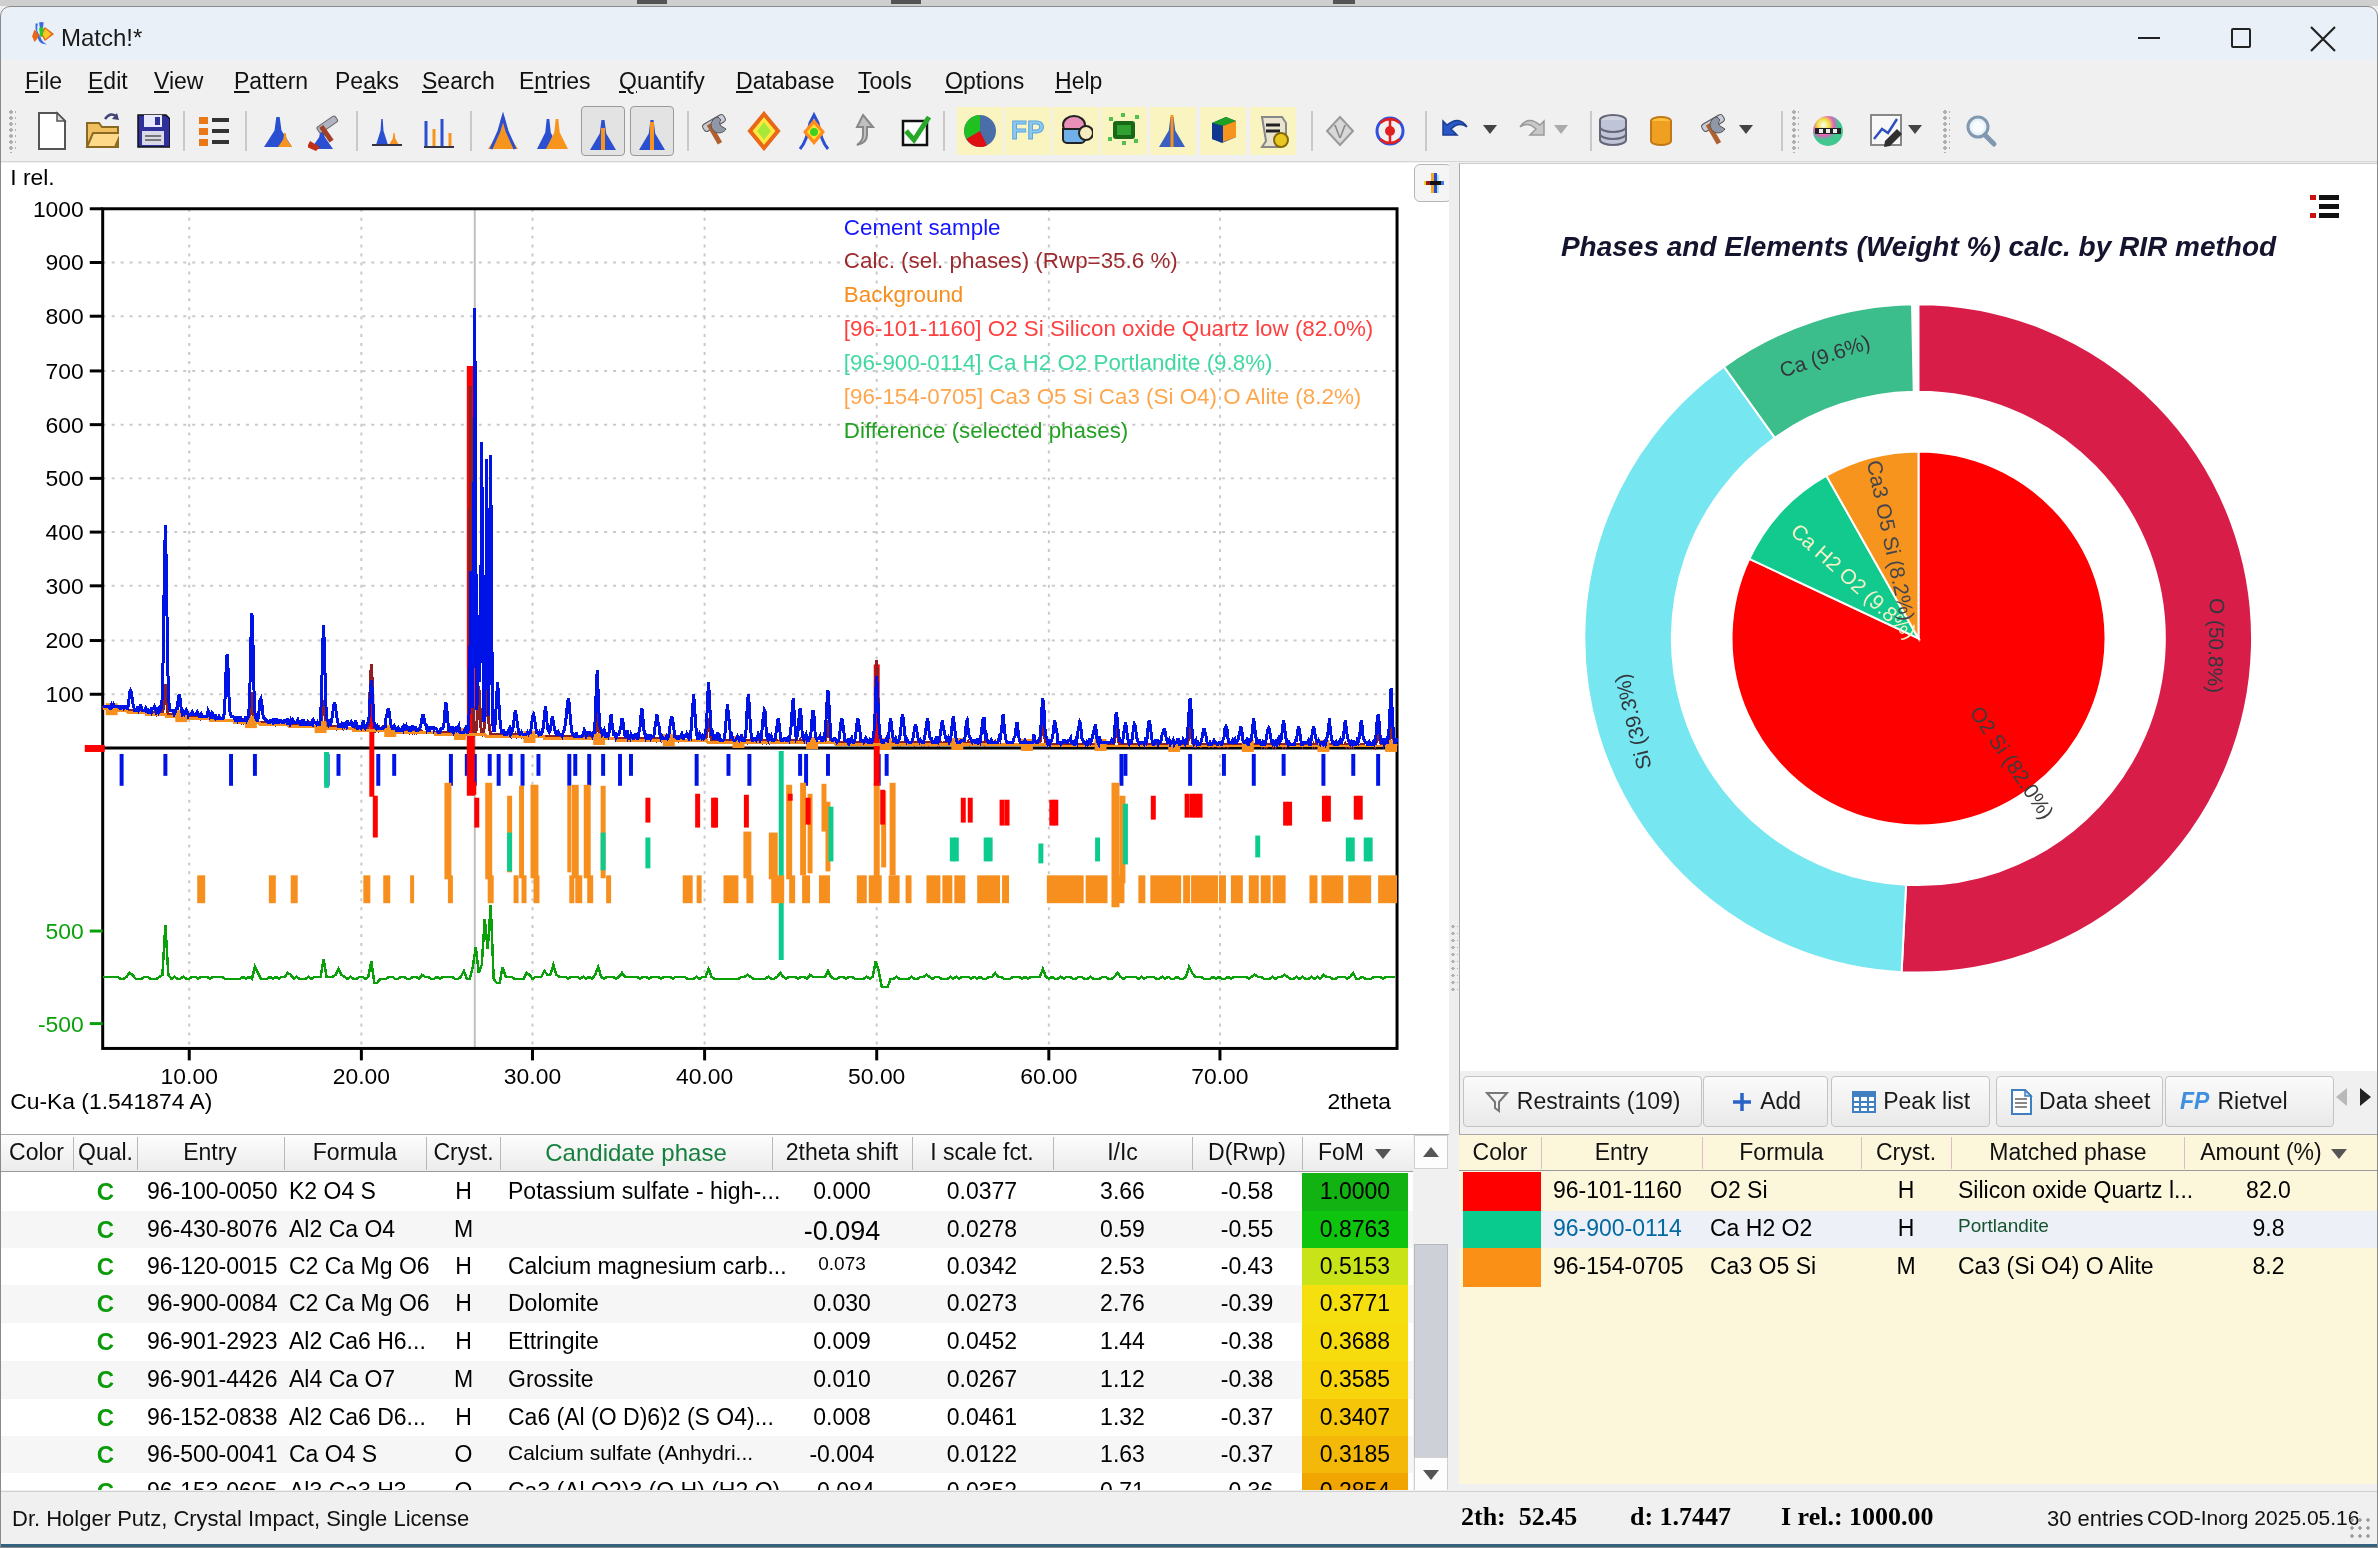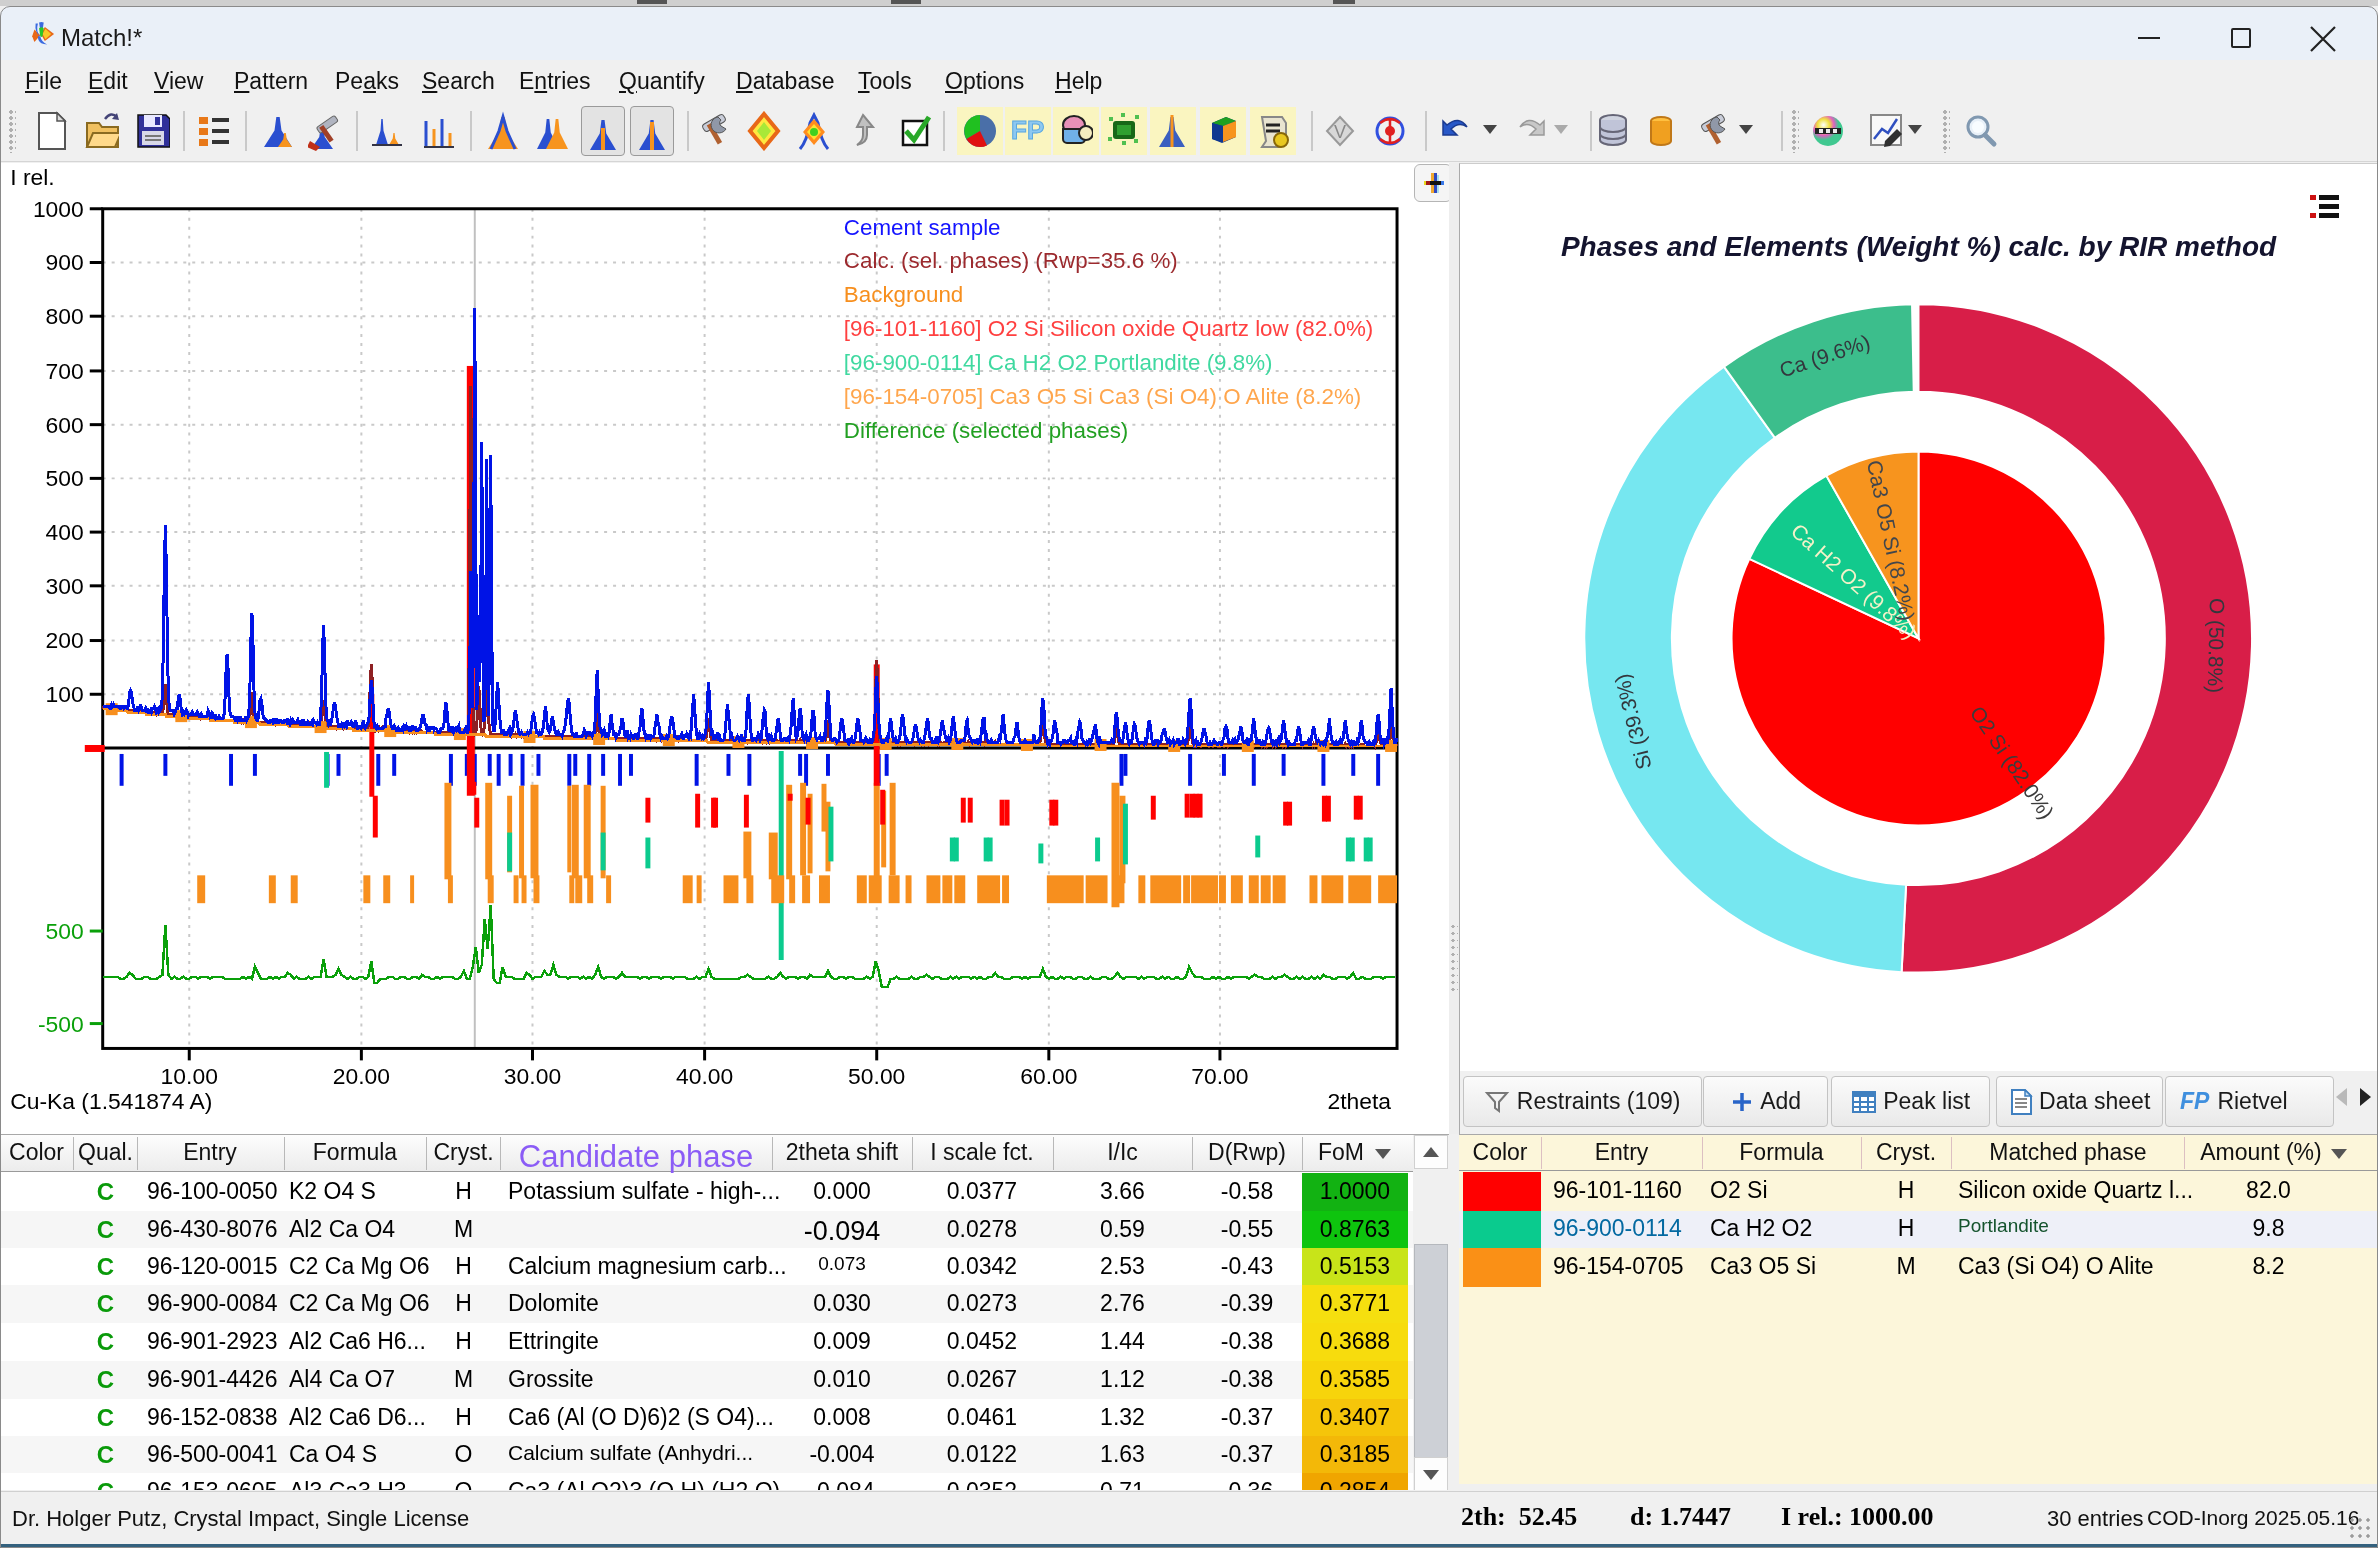--- a/index.html
+++ b/index.html
@@ -559,21 +559,21 @@
     <div style="position:absolute;left:0;top:0;width:1413px;height:37px;background:linear-gradient(#fdfdfd,#ececec);border-bottom:1px solid #9a9a9a"></div>
     <div style="position:absolute;left:0px;top:4px;width:73px;text-align:center;font-size:23px;color:#111">Color</div>
     <div style="position:absolute;left:73px;top:4px;width:65px;text-align:center;font-size:23px;color:#111">Qual.</div>
     <div style="position:absolute;left:73px;top:2px;width:1px;height:33px;background:#b8b8b8"></div>
     <div style="position:absolute;left:137px;top:4px;width:146px;text-align:center;font-size:23px;color:#111">Entry</div>
     <div style="position:absolute;left:137px;top:2px;width:1px;height:33px;background:#b8b8b8"></div>
     <div style="position:absolute;left:284px;top:4px;width:142px;text-align:center;font-size:23px;color:#111">Formula</div>
     <div style="position:absolute;left:284px;top:2px;width:1px;height:33px;background:#b8b8b8"></div>
     <div style="position:absolute;left:426px;top:4px;width:75px;text-align:center;font-size:23px;color:#111">Cryst.</div>
     <div style="position:absolute;left:426px;top:2px;width:1px;height:33px;background:#b8b8b8"></div>
-    <div style="position:absolute;left:500px;top:4px;width:272px;text-align:center;font-size:31px;color:#8b5cf6">Candidate phase</div>
+    <div style="position:absolute;left:500px;top:4px;width:272px;text-align:center;font-size:24px;color:#15803d">Candidate phase</div>
     <div style="position:absolute;left:500px;top:2px;width:1px;height:33px;background:#b8b8b8"></div>
     <div style="position:absolute;left:772px;top:4px;width:140px;text-align:center;font-size:23px;color:#111">2theta shift</div>
     <div style="position:absolute;left:772px;top:2px;width:1px;height:33px;background:#b8b8b8"></div>
     <div style="position:absolute;left:912px;top:4px;width:140px;text-align:center;font-size:23px;color:#111">I scale fct.</div>
     <div style="position:absolute;left:912px;top:2px;width:1px;height:33px;background:#b8b8b8"></div>
     <div style="position:absolute;left:1053px;top:4px;width:139px;text-align:center;font-size:23px;color:#111">I/Ic</div>
     <div style="position:absolute;left:1053px;top:2px;width:1px;height:33px;background:#b8b8b8"></div>
     <div style="position:absolute;left:1192px;top:4px;width:110px;text-align:center;font-size:23px;color:#111">D(Rwp)</div>
     <div style="position:absolute;left:1192px;top:2px;width:1px;height:33px;background:#b8b8b8"></div>
     <div style="position:absolute;left:1302px;top:4px;width:78px;text-align:center;font-size:23px;color:#111">FoM</div>

